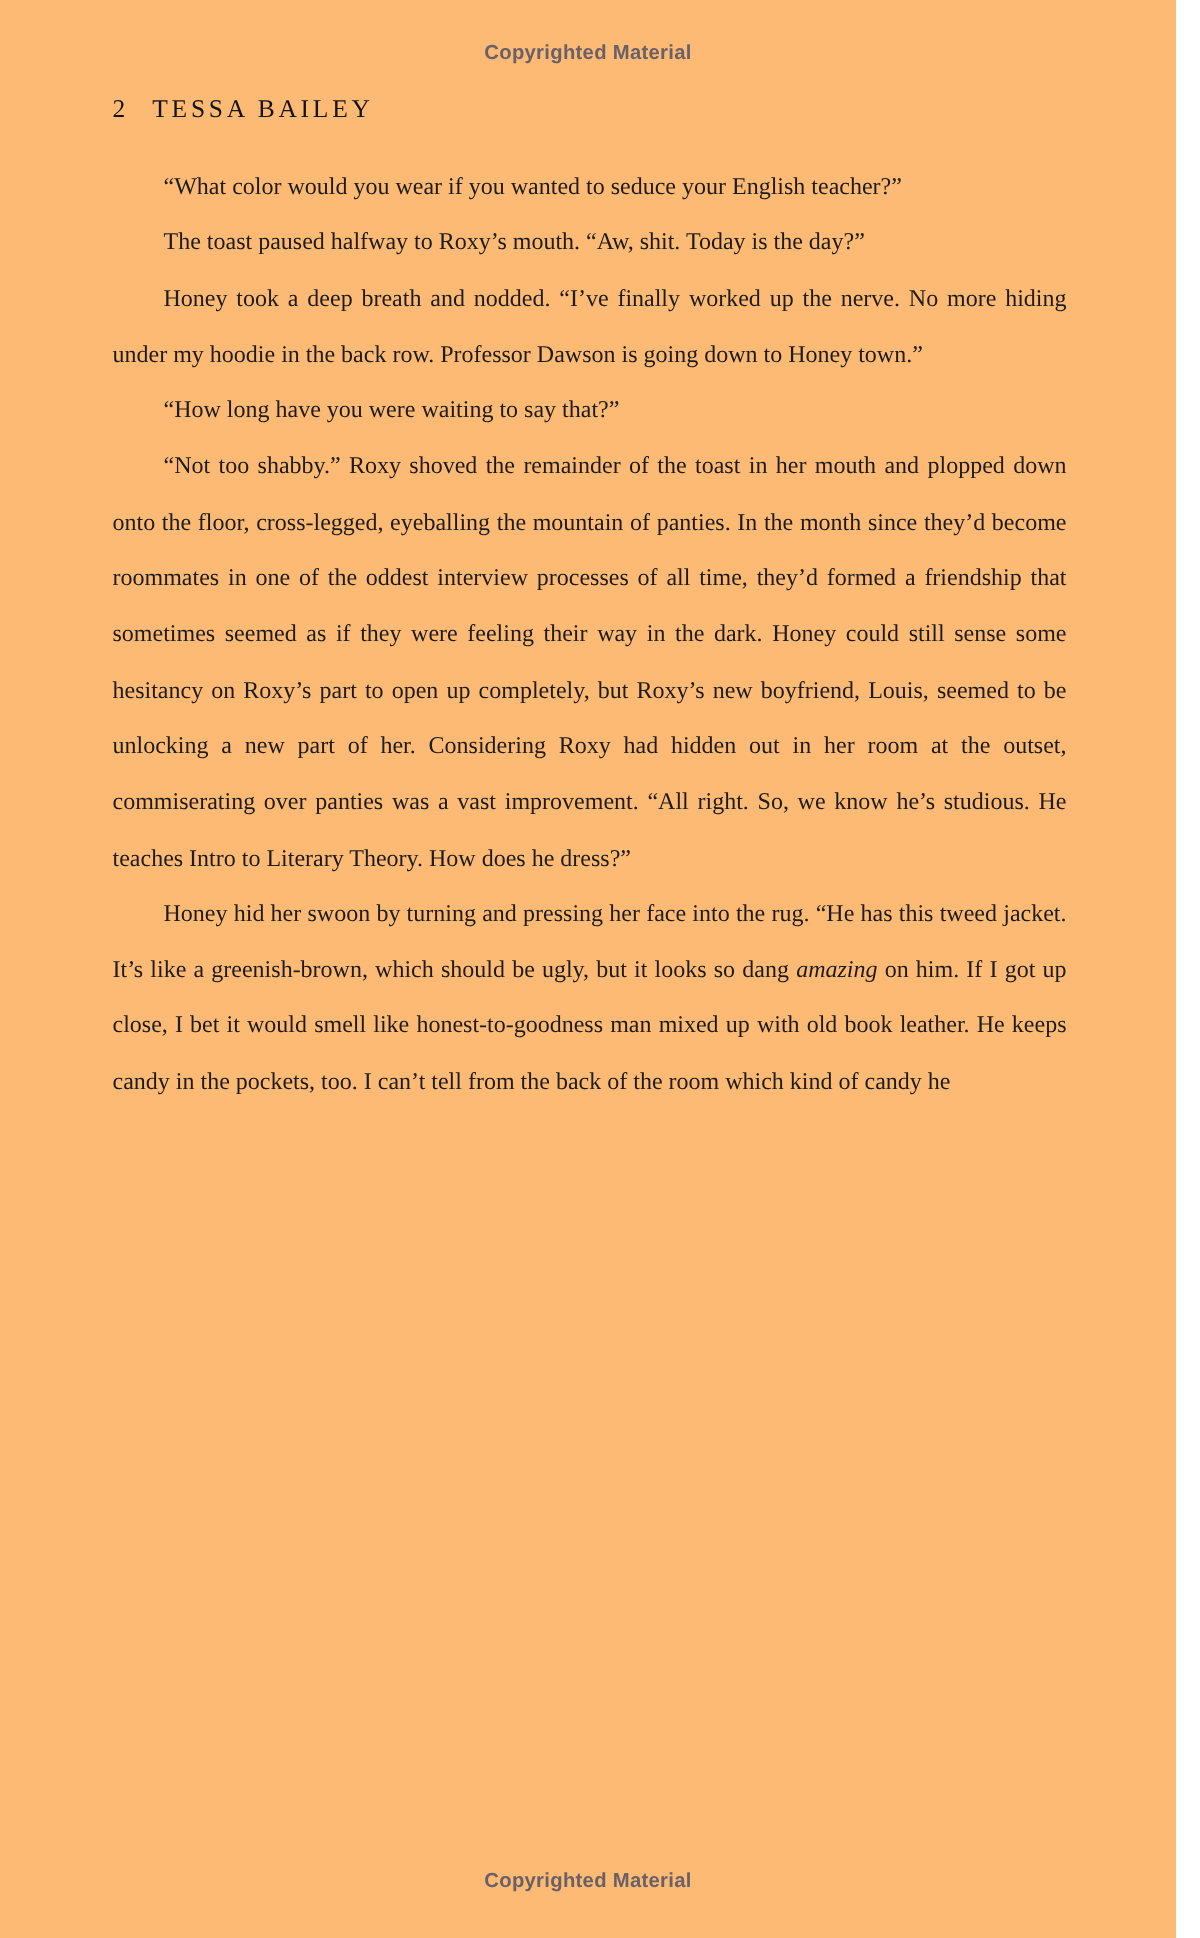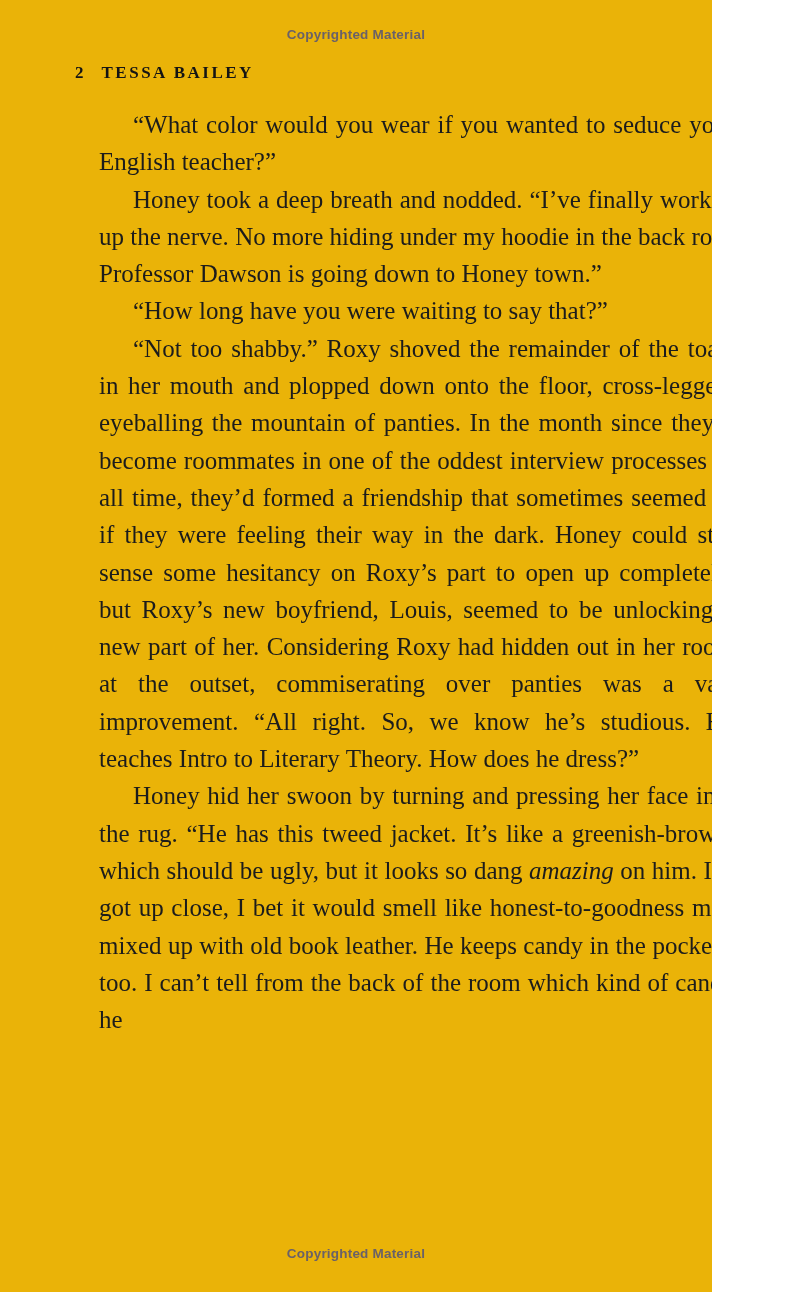--- a/index.html
+++ b/index.html
@@ -1,22 +1,22 @@
 <!DOCTYPE html>
 <html style="--color-copyright: #6a6168; --color-text: #1c1c1c;"><head>
 <meta charset="utf-8">
 <style>
   * { box-sizing: border-box; }
   html, body { margin: 0; padding: 0; background: #ffffff; }
 
   .page {
     position: relative;
-    width: 712px;
+    width: 784px;
     height: 1292px;
-    background: #eab308;
+    background: #fdba74;
     overflow: hidden;
     font-family: "Liberation Serif", serif;
     color: var(--color-text, #1c1c1c);
   }
 
   .copyright {
     position: absolute;
     left: 0;
     right: 0;
     text-align: center;
@@ -28,42 +28,41 @@
   }
   .copyright.top { top: 27px; }
   .copyright.bottom { top: 1246px; }
 
   .page-header {
     position: absolute;
     top: 63px;
     left: 75px;
     font-family: "Liberation Serif", serif;
     font-size: 17px;
-    font-weight: bold;
+    font-weight: normal;
     color: #141414;
   }
   .page-header .page-num {
     display: inline-block;
     margin-right: 18px;
     letter-spacing: 0;
   }
   .page-header .author {
     display: inline-block;
     letter-spacing: 2.5px;
   }
 
   .body-text {
     position: absolute;
     top: 106px;
     left: 75px;
     width: 636px;
-    font-size: 25px;
+    font-size: 16px;
     line-height: 37.3px;
     text-align: justify;
-    margin-left: 24px;
   }
   .body-text p.para {
     margin: 0;
     padding: 0;
     text-indent: 34px;
   }
   .body-text em {
   }
 </style>
 </head>
@@ -72,20 +71,21 @@
 <div class="page">
 
   <div class="copyright top">Copyrighted Material</div>
 
   <div class="page-header">
     <span class="page-num">2</span><span class="author">TESSA BAILEY</span>
   </div>
 
   <div class="body-text">
       <p class="para"><span>“What color would you wear if you wanted to seduce your English teacher?”</span></p>
+      <p class="para"><span>The toast paused halfway to Roxy’s mouth. “Aw, shit. Today is the day?”</span></p>
       <p class="para"><span>Honey took a deep breath and nodded. “I’ve finally worked up the nerve. No more hiding under my hoodie in the back row. Professor Dawson is going down to Honey town.”</span></p>
       <p class="para"><span>“How long have you were waiting to say that?”</span></p>
       <p class="para"><span>“Not too shabby.” Roxy shoved the remainder of the toast in her mouth and plopped down onto the floor, cross-legged, eyeballing the mountain of panties. In the month since they’d become roommates in one of the oddest interview processes of all time, they’d formed a friendship that sometimes seemed as if they were feeling their way in the dark. Honey could still sense some hesitancy on Roxy’s part to open up completely, but Roxy’s new boyfriend, Louis, seemed to be unlocking a new part of her. Considering Roxy had hidden out in her room at the outset, commiserating over panties was a vast improvement. “All right. So, we know he’s studious. He teaches Intro to Literary Theory. How does he dress?”</span></p>
       <p class="para"><span>Honey hid her swoon by turning and pressing her face into the rug. “He has this tweed jacket. It’s like a greenish-brown, which should be ugly, but it looks so dang </span><em>amazing</em><span> on him. If I got up close, I bet it would smell like honest-to-goodness man mixed up with old book leather. He keeps candy in the pockets, too. I can’t tell from the back of the room which kind of candy he</span></p>
     </div>
 
   <div class="copyright bottom">Copyrighted Material</div>
 
 </div>
 

